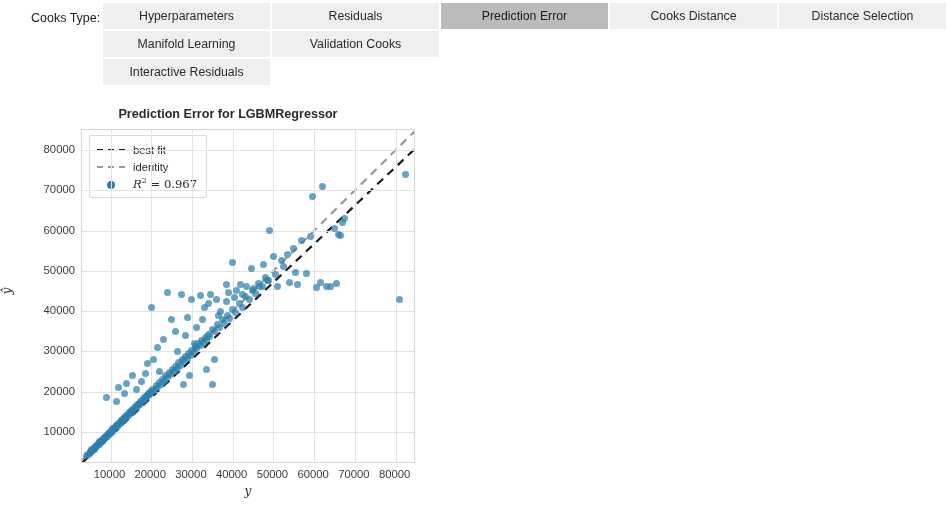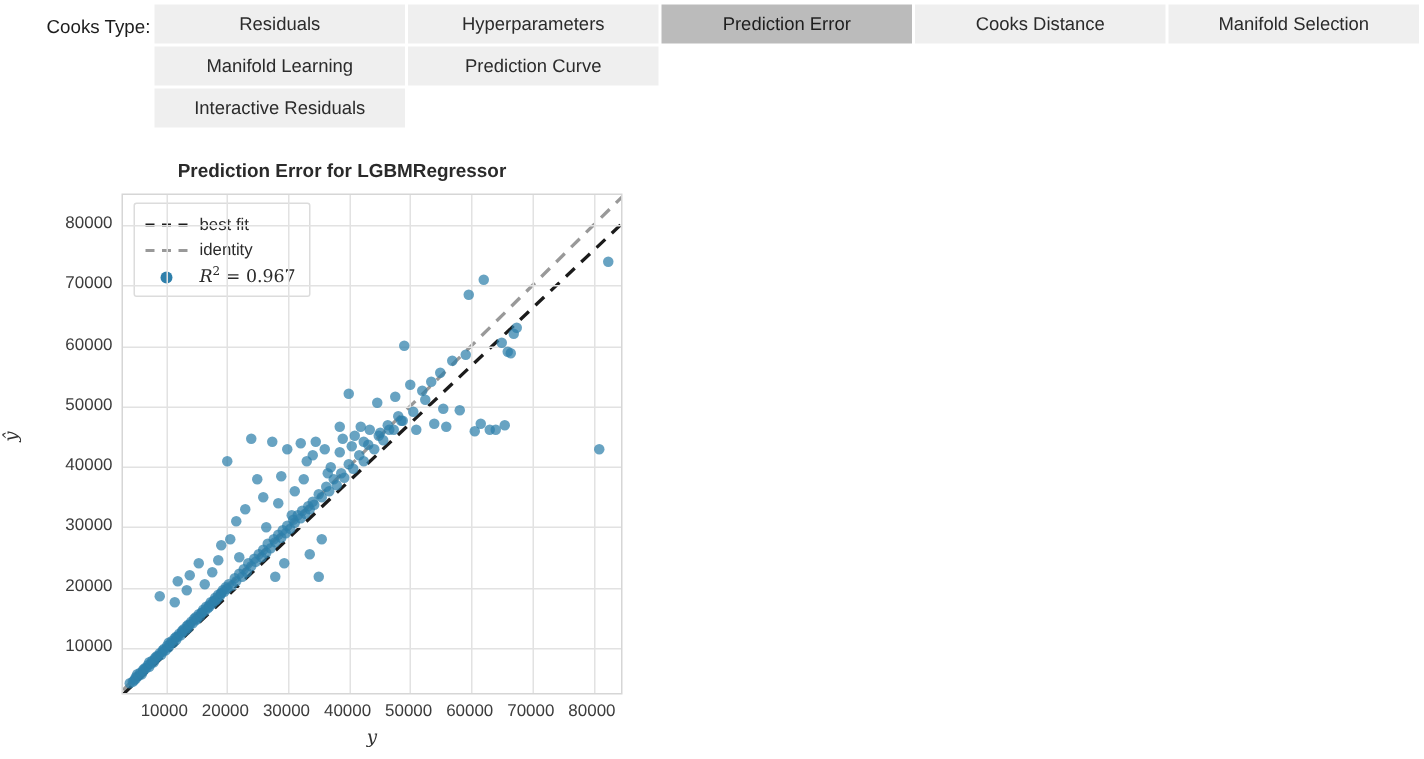--- a/index.html
+++ b/index.html
@@ -255,30 +255,30 @@
 </head>
 <body>
 
 <div id="app">
 
   <div id="plot-type-row">
     <div id="plot-type-label">Cooks Type:</div>
     <div id="plot-type-buttons">
 
       <div class="btn-row">
+        <div class="plot-btn">Hyperparameters</div>
         <div class="plot-btn">Residuals</div>
-        <div class="plot-btn">Hyperparameters</div>
         <div class="plot-btn selected">Prediction Error</div>
         <div class="plot-btn">Cooks Distance</div>
-        <div class="plot-btn">Manifold Selection</div>
+        <div class="plot-btn">Distance Selection</div>
       </div>
 
       <div class="btn-row">
         <div class="plot-btn">Manifold Learning</div>
-        <div class="plot-btn">Prediction Curve</div>
+        <div class="plot-btn">Validation Cooks</div>
       </div>
 
       <div class="btn-row">
         <div class="plot-btn">Interactive Residuals</div>
         <div class="plot-btn empty"></div>
         <div class="plot-btn empty"></div>
         <div class="plot-btn empty"></div>
       </div>
 
     </div>

